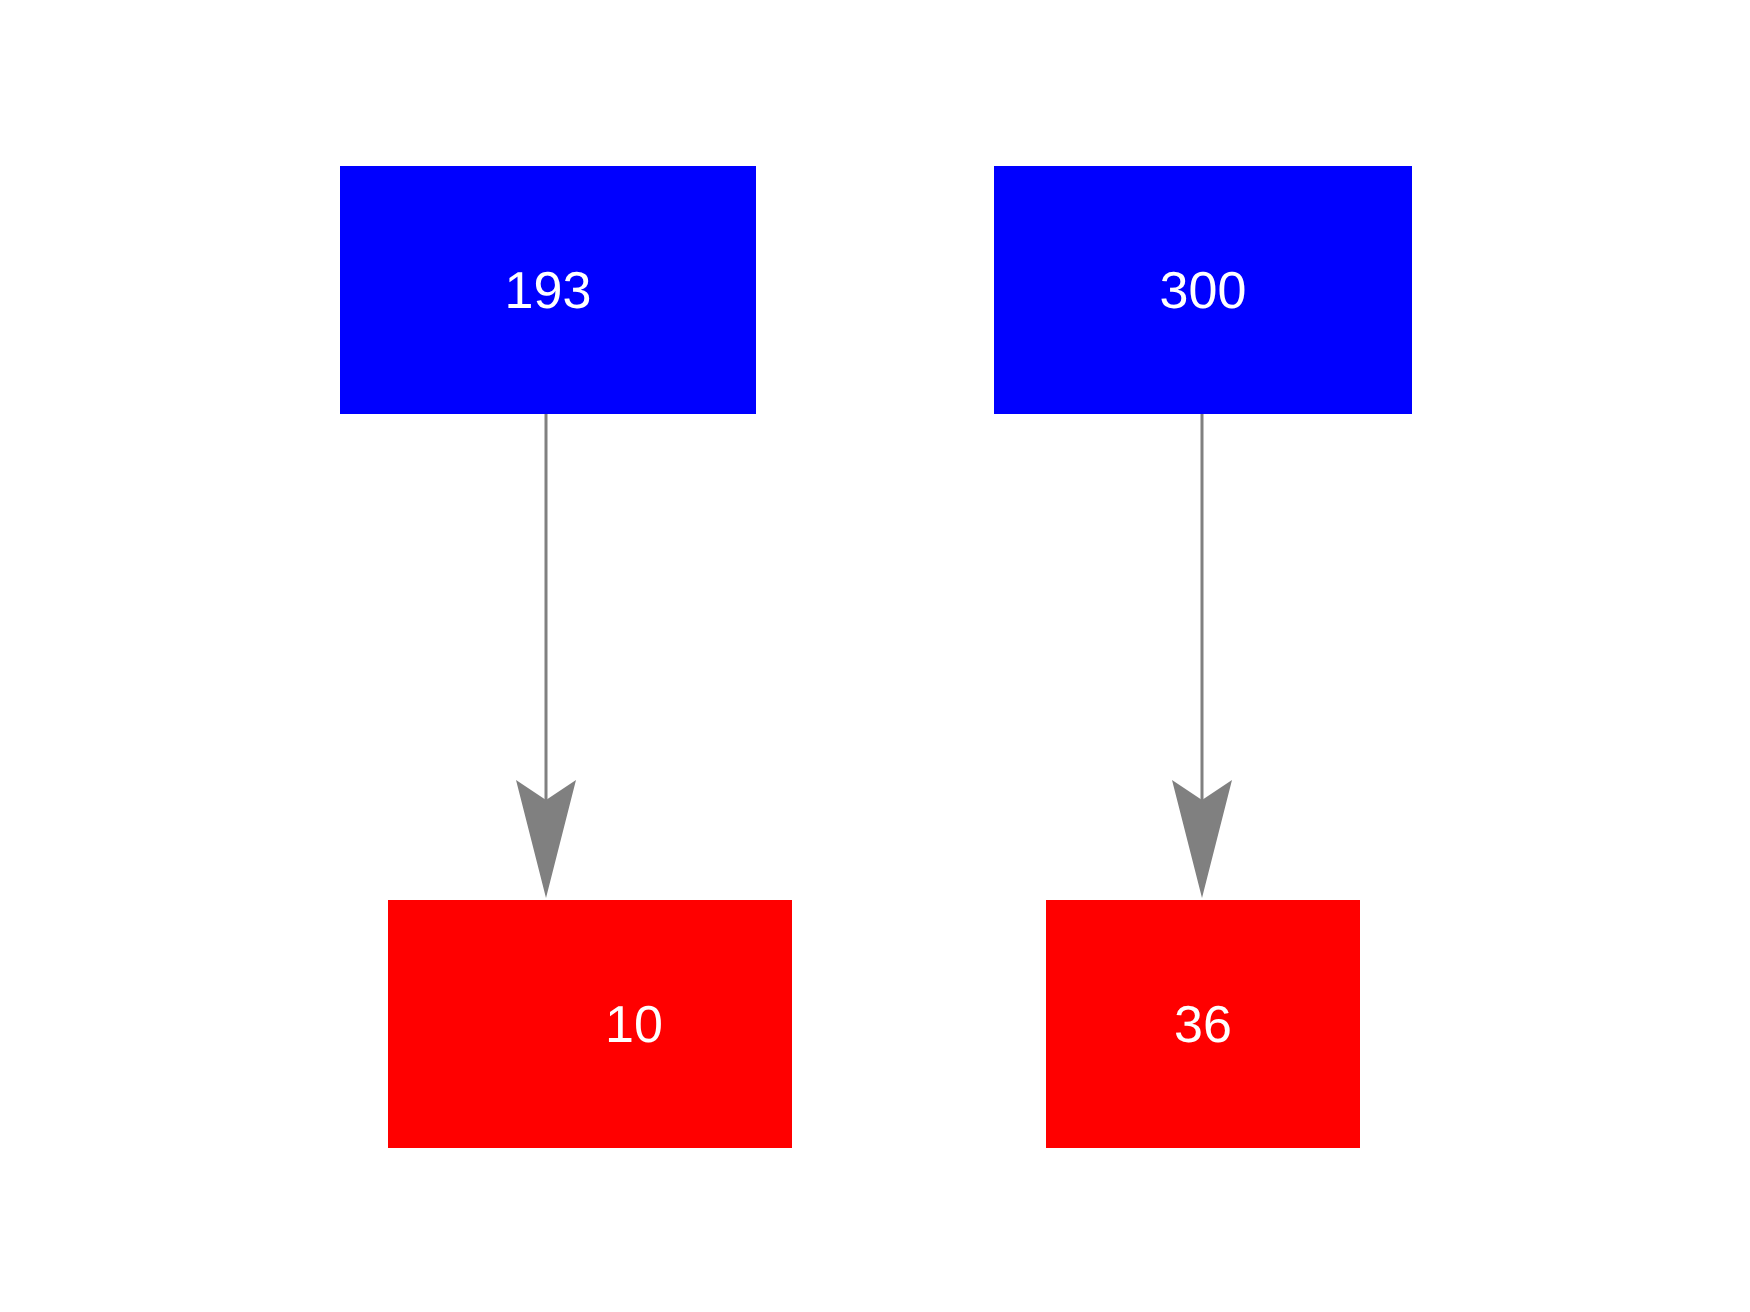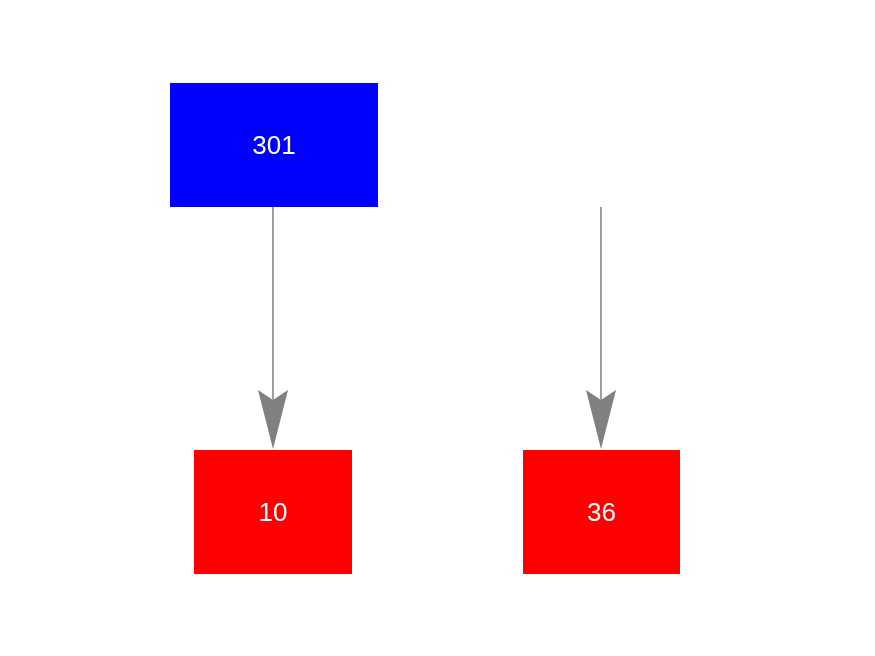--- a/index.html
+++ b/index.html
@@ -23,41 +23,44 @@
     color: #ffffff;
     font-size: 26px;
     line-height: 1;
     user-select: none;
   }
   .node.blue { background: #0000ff; }
   .node.red  { background: #ff0000; }
 
   #node-301 { left: 170px; top: 83px;  width: 208px; height: 124px; }
   #node-300 { left: 497px; top: 83px;  width: 209px; height: 124px; }
-  #node-10  { left: 194px; top: 450px; width: 158px; height: 124px; }
+  #node-10  { left: 194px; top: 450px; width: 158px; height: 124px; padding-left: 44px; }
   #node-53  { left: 523px; top: 450px; width: 157px; height: 124px; }
 
   .arrow {
     position: absolute;
     width: 40px;
     height: 243px;
     top: 207px;
   }
   #arrow-1 { left: 253px; }
   #arrow-2 { left: 581px; }
 </style>
 </head>
 <body>
 
 <div class="canvas">
 
   <div class="node blue" id="node-301">
-    <span>301</span>
+    <span>193</span>
   </div>
 
+  <div class="node blue" id="node-300">
+    <span>300</span>
+  </div>
 
   <svg class="arrow" id="arrow-1" viewBox="0 0 40 243" aria-hidden="true">
     <line x1="20" y1="0" x2="20" y2="193" stroke="#808080" stroke-width="1.5"></line>
     <polygon points="5,183 20,193 35,183 20,242" fill="#808080"></polygon>
   </svg>
 
   <svg class="arrow" id="arrow-2" viewBox="0 0 40 243" aria-hidden="true">
     <line x1="20" y1="0" x2="20" y2="193" stroke="#808080" stroke-width="1.5"></line>
     <polygon points="5,183 20,193 35,183 20,242" fill="#808080"></polygon>
   </svg>

